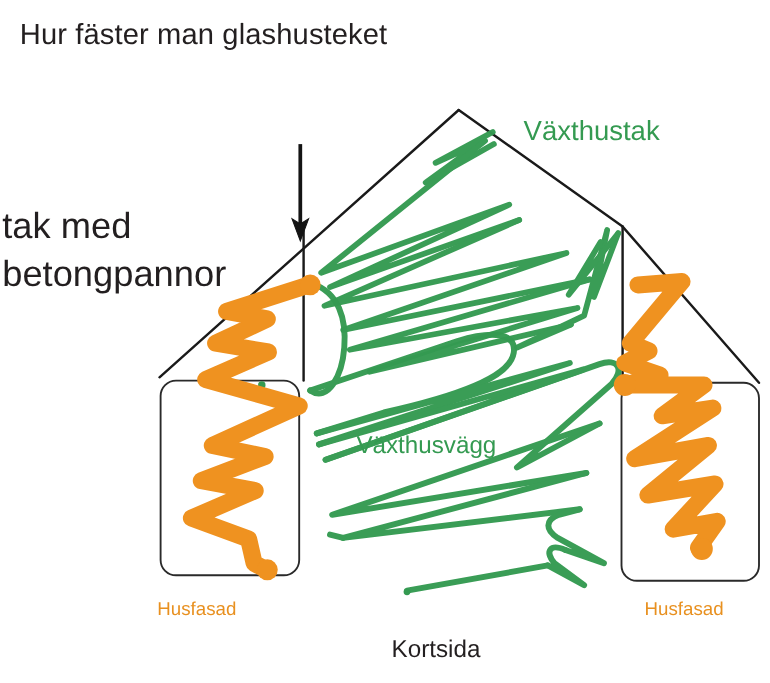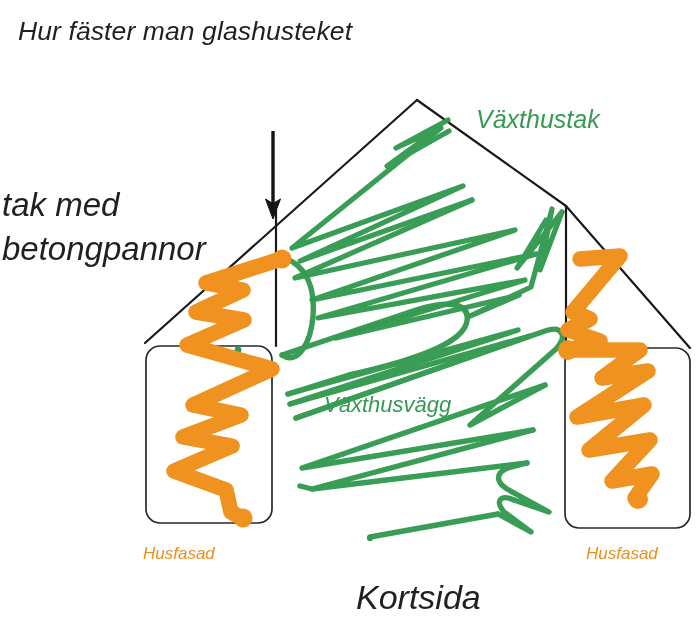--- a/index.html
+++ b/index.html
@@ -19,21 +19,20 @@
     position: absolute;
     left: 0;
     top: 0;
     width: 700px;
     height: 621px;
   }
   .txt {
     position: absolute;
     white-space: pre;
     line-height: 1.32;
-    font-style: italic;
   }
   #title {
     left: 18px;
     top: 14px;
     font-size: 26.5px;
     color: #231f20;
     letter-spacing: 0.1px;
   }
   #label-tak {
     left: 2px;
@@ -61,21 +60,21 @@
   }
   #label-husfasad-right {
     left: 586px;
     top: 543px;
     font-size: 17px;
     color: #e8901f;
   }
   #label-kortsida {
     left: 356px;
     top: 575px;
-    font-size: 34px;
+    font-size: 22px;
     color: #231f20;
   }
 </style>
 </head>
 <body>
 
 <svg id="canvas" viewBox="0 0 700 621" xmlns="http://www.w3.org/2000/svg">
 
   <g fill="none" stroke="#1a1a1a" stroke-width="2.2" stroke-linecap="round" stroke-linejoin="round">
 

